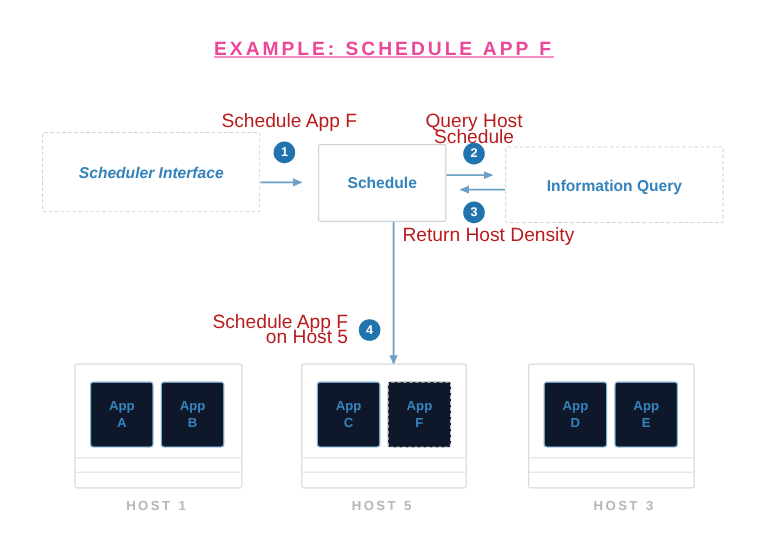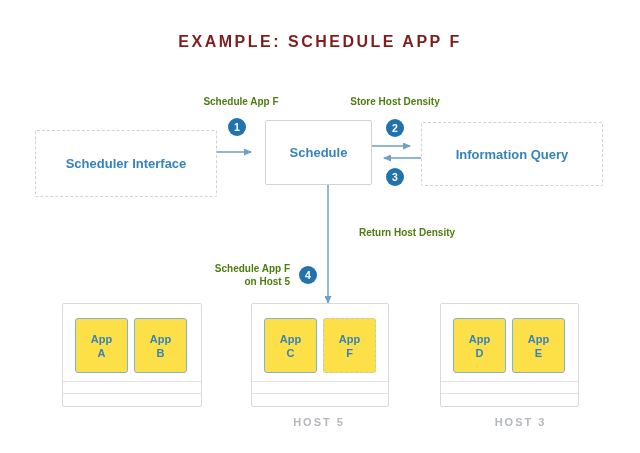--- a/index.html
+++ b/index.html
@@ -2,57 +2,57 @@
 <html><head>
 <meta charset="utf-8">
 <style>
   html,body{margin:0;padding:0;background:#ffffff;}
   .canvas{
     position:relative;width:640px;height:453px;background:#ffffff;overflow:hidden;
     font-family:"Liberation Sans",sans-serif;
   }
   .title{
     position:absolute;top:33px;left:0;width:640px;text-align:center;
-    font-size:16px;font-weight:bold;letter-spacing:2.5px;color:#7f1d1d;
+    font-size:16px;font-weight:bold;letter-spacing:2.5px;color:#ec4899;text-decoration:underline;
   }
   .flow-label{
-    position:absolute;font-size:10px;font-weight:bold;color:#4d7c0f;line-height:13px;
+    position:absolute;font-size:16px;font-weight:normal;color:#b91c1c;line-height:13px;
   }
   .lbl-step1{left:166px;top:95px;width:150px;text-align:center;}
   .lbl-step2{left:320px;top:95px;width:150px;text-align:center;}
-  .lbl-step3{left:332px;top:190px;width:150px;text-align:center;margin-top:36px;}
+  .lbl-step3{left:332px;top:190px;width:150px;text-align:center;}
   .lbl-step4{left:140px;top:262px;width:150px;text-align:right;}
   .badge{
     position:absolute;width:18px;height:18px;border-radius:50%;background:#2173ae;
     color:#ffffff;font-size:10.5px;font-weight:bold;display:flex;align-items:center;justify-content:center;
   }
   .badge-1{left:228px;top:118px;}
   .badge-2{left:386px;top:119px;}
   .badge-3{left:386px;top:168px;}
   .badge-4{left:299px;top:266px;}
   .node{
     position:absolute;background:#ffffff;border-radius:2px;
     display:flex;flex-direction:column;align-items:center;justify-content:center;
     font-size:13px;font-weight:bold;color:#3583bb;line-height:17px;text-align:center;
   }
   .node-dashed{border:1px dashed #cdd4d9;}
   .node-solid{border:1px solid #ccd3d9;}
-  .node-interface{left:35px;top:130px;width:180px;height:65px;}
+  .node-interface{left:35px;top:110px;width:180px;height:65px;font-style:italic;}
   .node-scheduler{left:265px;top:120px;width:105px;height:63px;}
   .node-store{left:421px;top:122px;width:180px;height:62px;}
   .arrow-layer{position:absolute;left:0;top:0;width:640px;height:453px;pointer-events:none;}
   .host{
     position:absolute;height:102px;background:#ffffff;
     border:1px solid #d5dade;border-radius:2px;
   }
   .host-1{left:62px;top:303px;width:138px;}
   .host-2{left:251px;top:303px;width:136px;}
   .host-3{left:440px;top:303px;width:137px;}
   .app{
-    position:absolute;top:14px;width:51px;height:53px;border-radius:3px;background:#fde047;
+    position:absolute;top:14px;width:51px;height:53px;border-radius:3px;background:#0f172a;
     display:flex;flex-direction:column;align-items:center;justify-content:center;
     font-size:11px;font-weight:bold;color:#3583bb;line-height:14px;text-align:center;
     border:1px solid #7fb2d7;
   }
   .app-left{left:12px;}
   .app-right{left:71px;}
   .app-dashed{border:1px dashed #bfc8cf;}
   .strip{position:absolute;left:0;right:0;height:12px;border-top:1px solid #e0e4e8;}
   .strip-1{top:77px;}
   .strip-2{top:89px;}
@@ -77,21 +77,21 @@
         <path d="M0,0 L8,3.5 L0,7 Z" fill="#6e9fc5"></path>
       </marker>
     </defs>
     <line x1="217" y1="152" x2="251" y2="152" stroke="#6e9fc5" stroke-width="1.5" marker-end="url(#ah)"></line>
     <line x1="372" y1="146" x2="410" y2="146" stroke="#6e9fc5" stroke-width="1.5" marker-end="url(#ah)"></line>
     <line x1="421" y1="158" x2="384" y2="158" stroke="#6e9fc5" stroke-width="1.5" marker-end="url(#ah)"></line>
     <line x1="328" y1="184" x2="328" y2="303" stroke="#6e9fc5" stroke-width="1.5" marker-end="url(#ah)"></line>
   </svg>
 
   <div class="flow-label lbl-step1">Schedule App F</div>
-  <div class="flow-label lbl-step2">Store Host Density</div>
+  <div class="flow-label lbl-step2">Query Host Schedule</div>
   <div class="flow-label lbl-step3">Return Host Density</div>
   <div class="flow-label lbl-step4">
     <div>Schedule App F</div>
     <div>on Host 5</div>
   </div>
 
   <div class="badge badge-1">1</div>
   <div class="badge badge-2">2</div>
   <div class="badge badge-3">3</div>
   <div class="badge badge-4">4</div>
@@ -111,20 +111,21 @@
       <span>App</span>
       <span>A</span>
     </div>
     <div class="app app-right">
       <span>App</span>
       <span>B</span>
     </div>
     <div class="strip strip-1"></div>
     <div class="strip strip-2"></div>
   </div>
+  <div class="host-label host-label-1">HOST 1</div>
 
   <div class="host host-2">
     <div class="app app-left">
       <span>App</span>
       <span>C</span>
     </div>
     <div class="app app-right app-dashed">
       <span>App</span>
       <span>F</span>
     </div>

